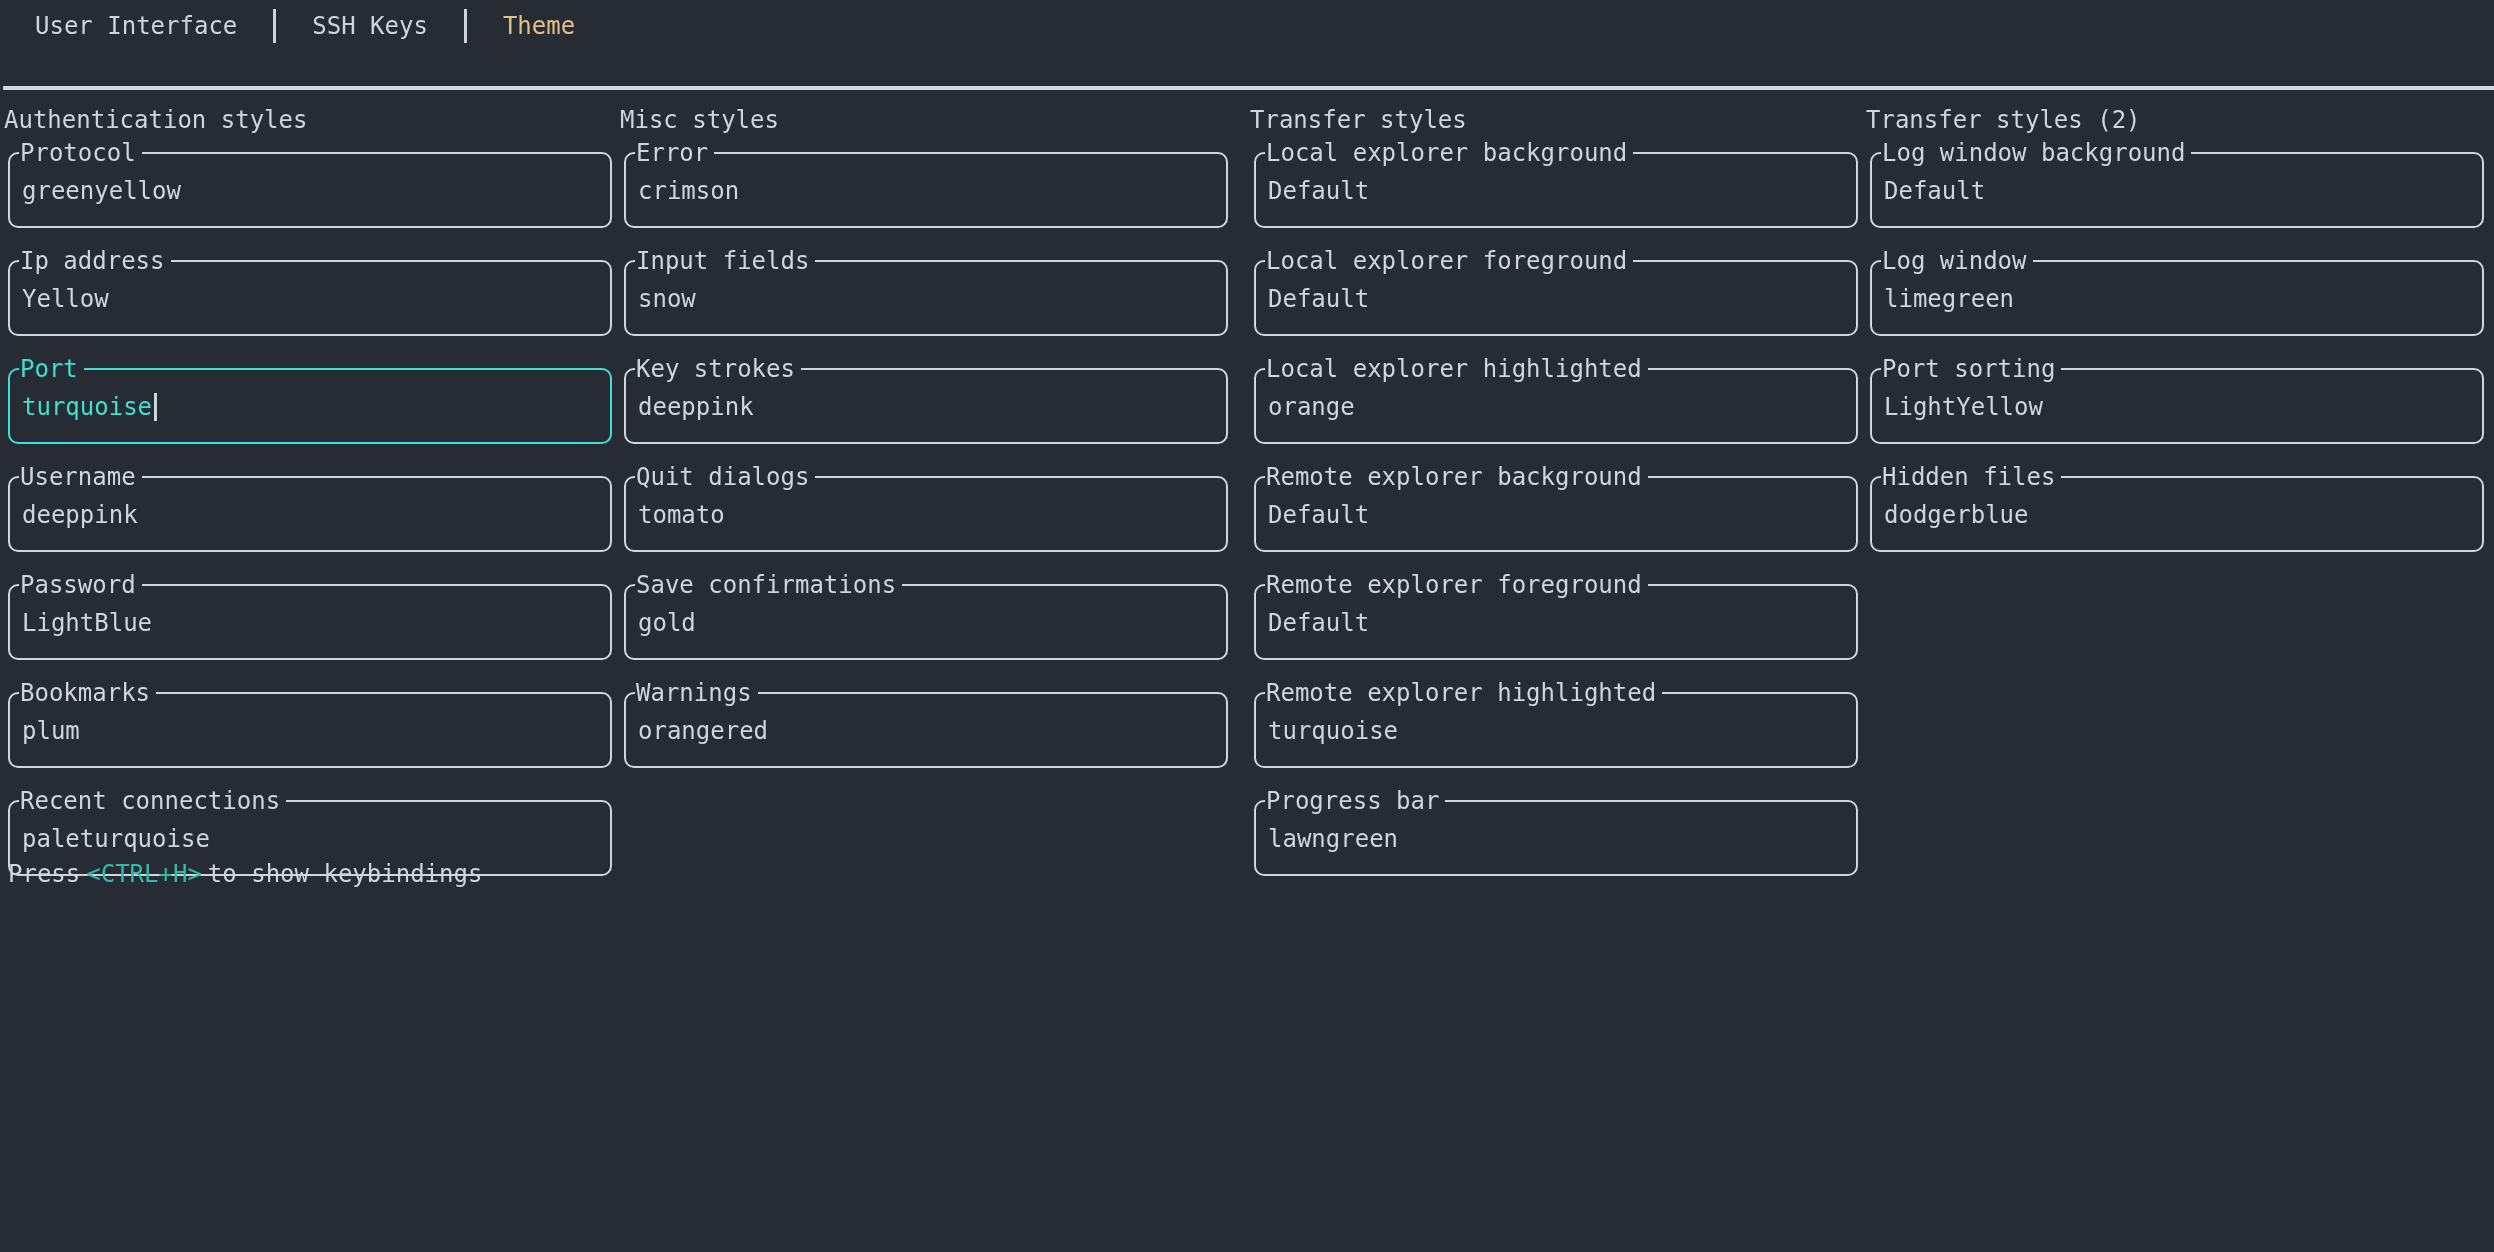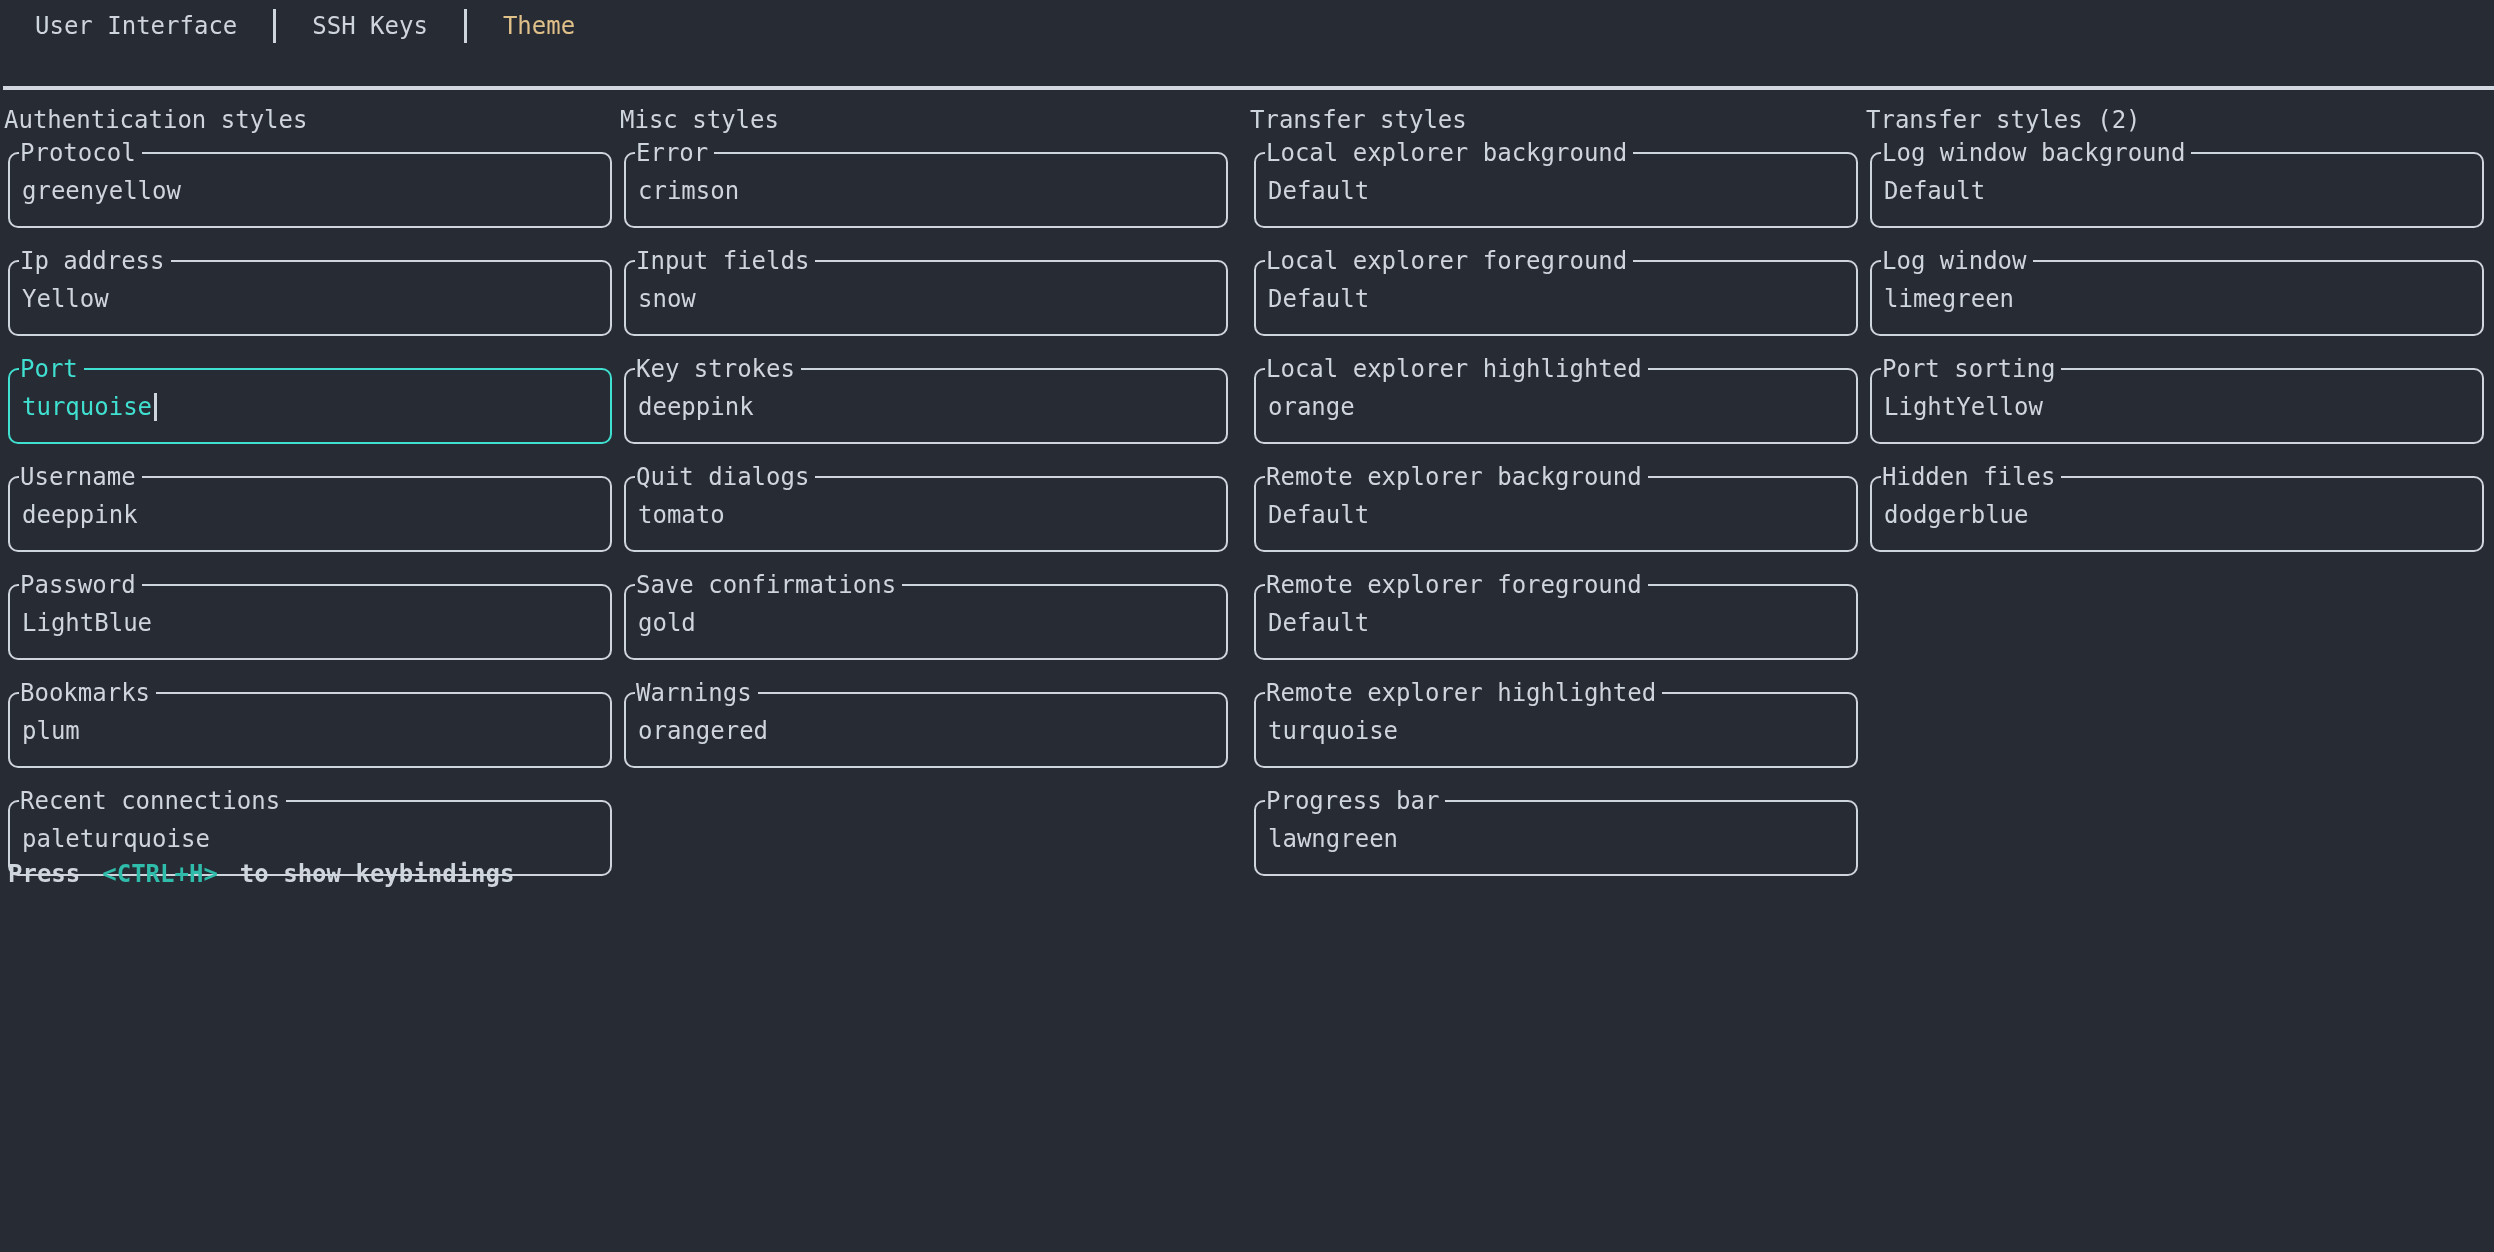--- a/index.html
+++ b/index.html
@@ -55,22 +55,22 @@
     margin:24px 0 0 12px;height:26px;
   }
   .fvalue{line-height:26px;white-space:pre;}
   .cursor{width:3px;height:28px;background:var(--fg);margin-left:2px;}
   .field.focused{border-color:var(--focus);}
   .field.focused .flabel,
   .field.focused .fvalue{color:var(--focus);}
   
   .footer{
     position:absolute;top:860px;left:8px;
-    display:flex;gap:22px;align-items:center;
-    line-height:28px;white-space:pre;font-weight:bold;
+    display:flex;gap:6px;align-items:center;
+    line-height:28px;white-space:pre;
   }
   .footer .hotkey{color:var(--hotkey);}
 </style>
 </head>
 <body>
 
 <div class="screen">
 
   <div class="tabbar">
     <span class="tab">User Interface</span>

